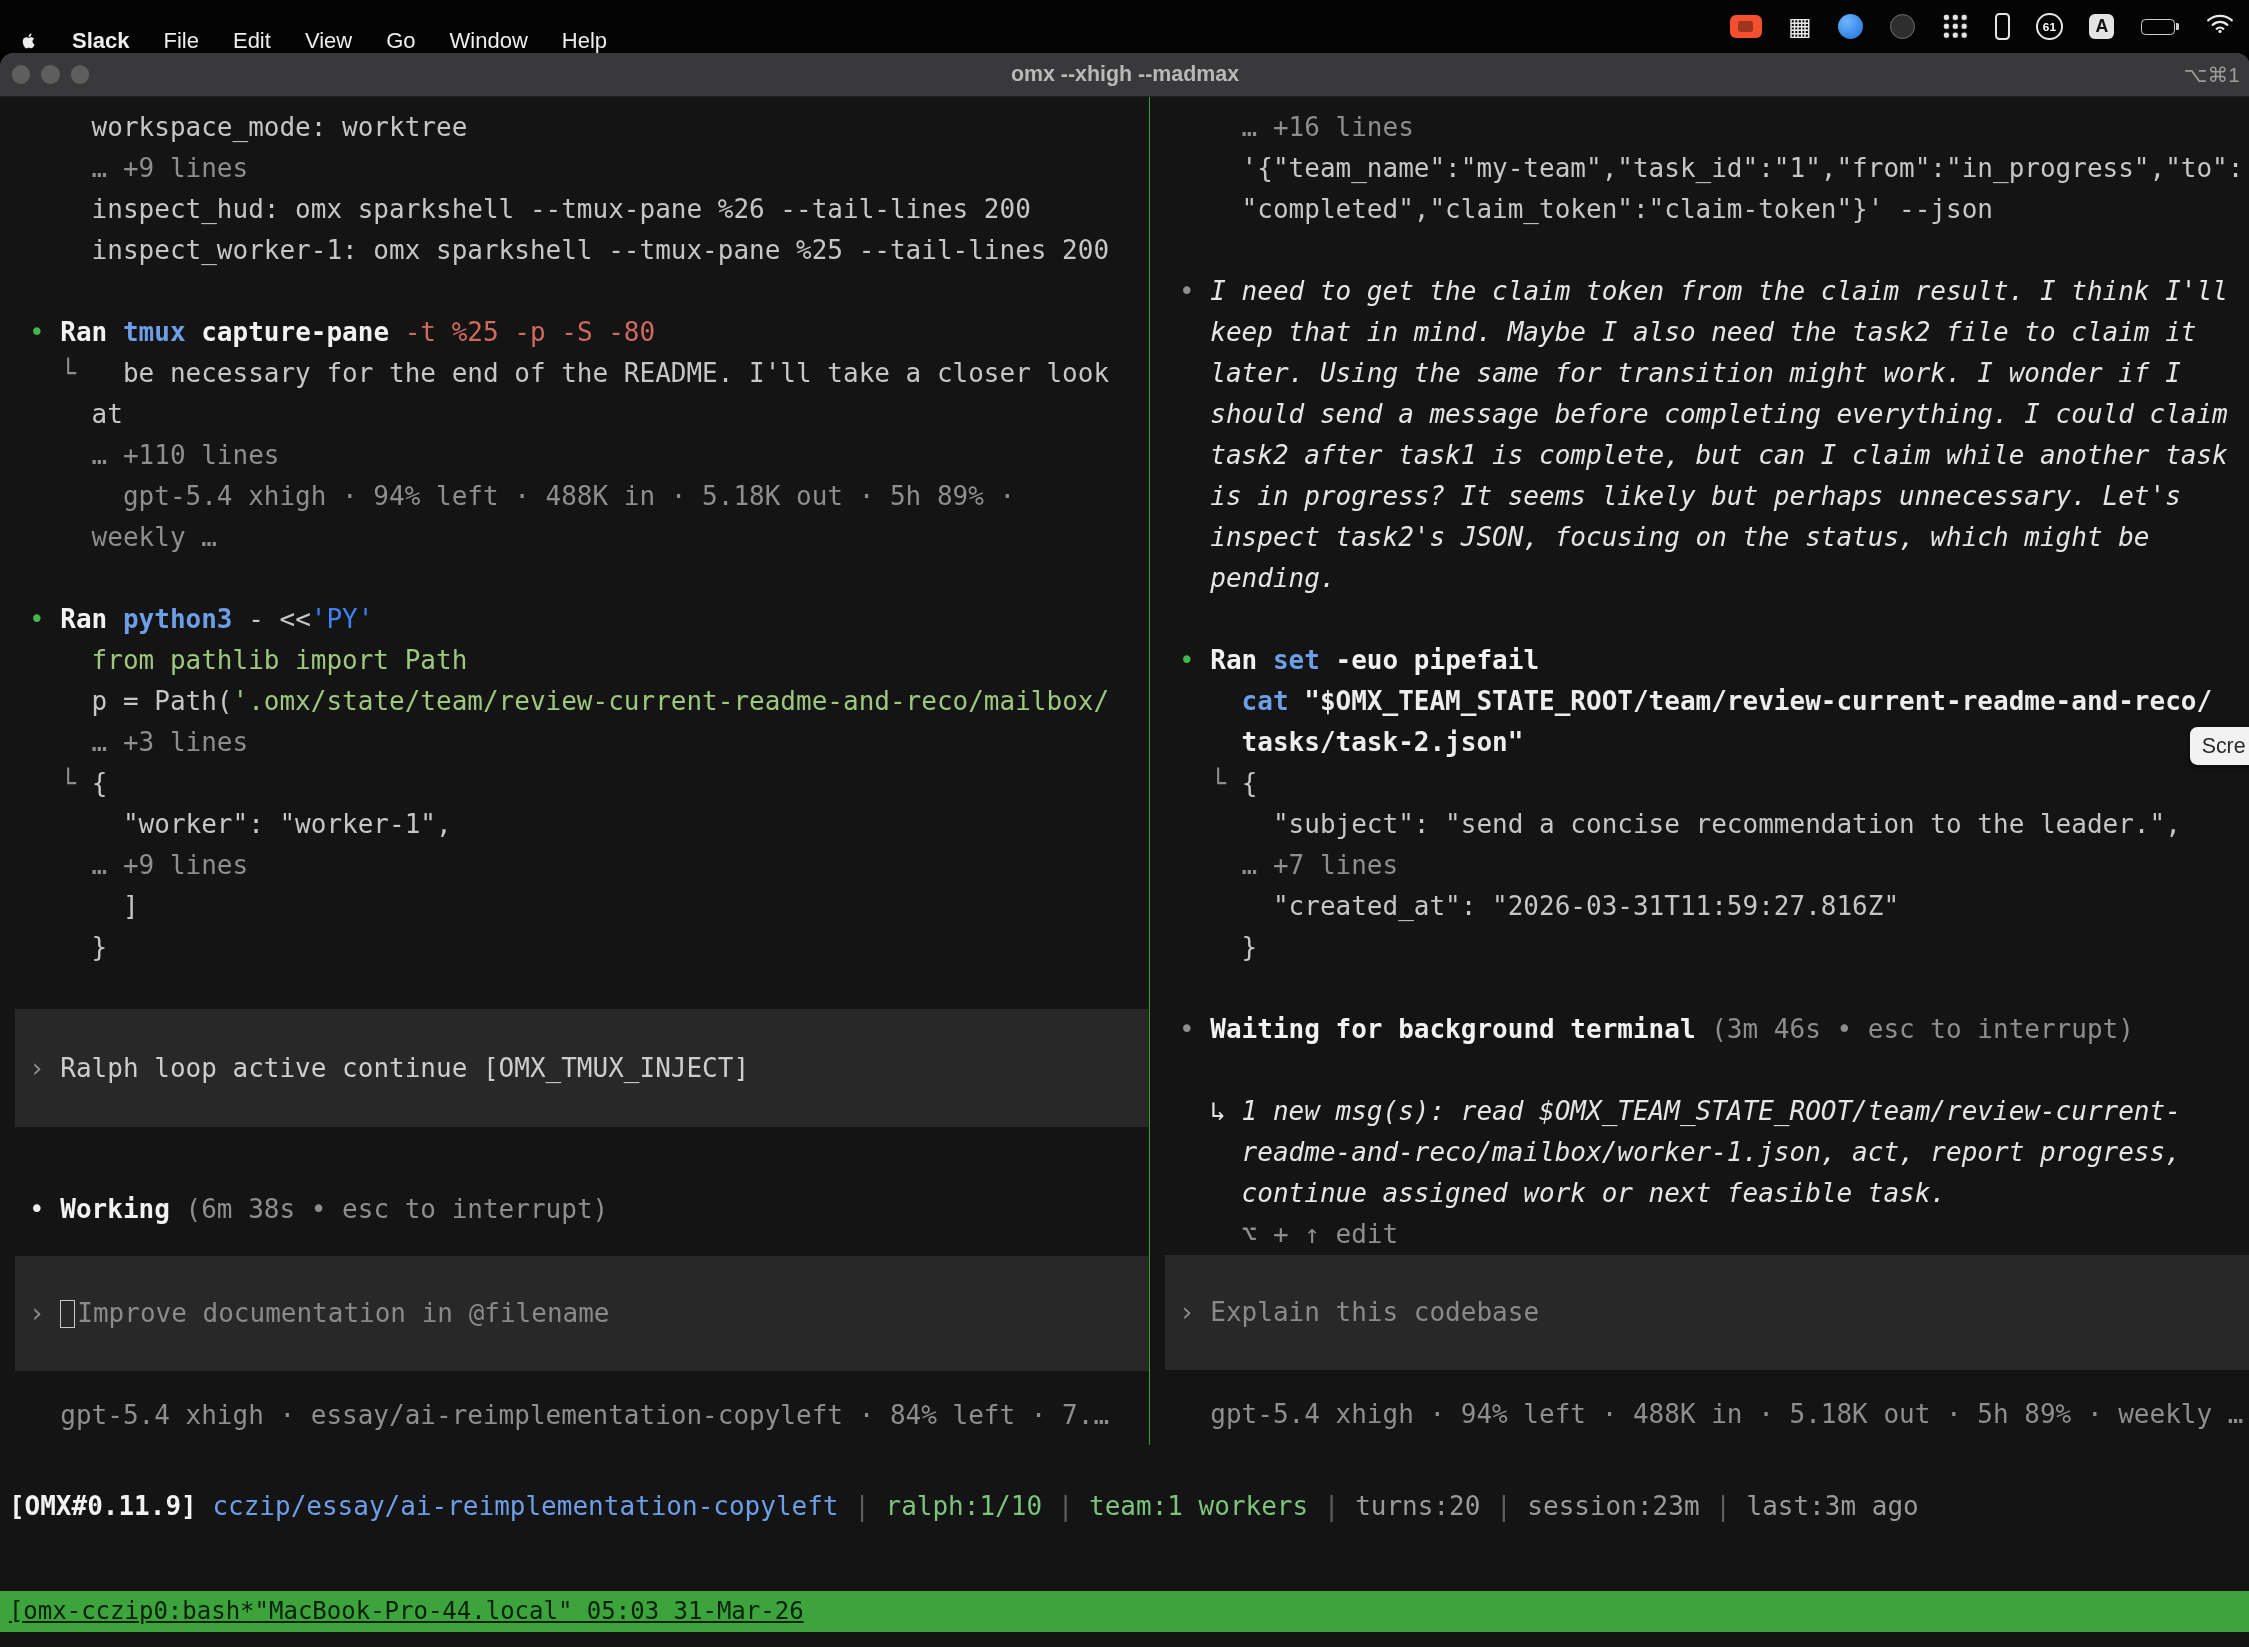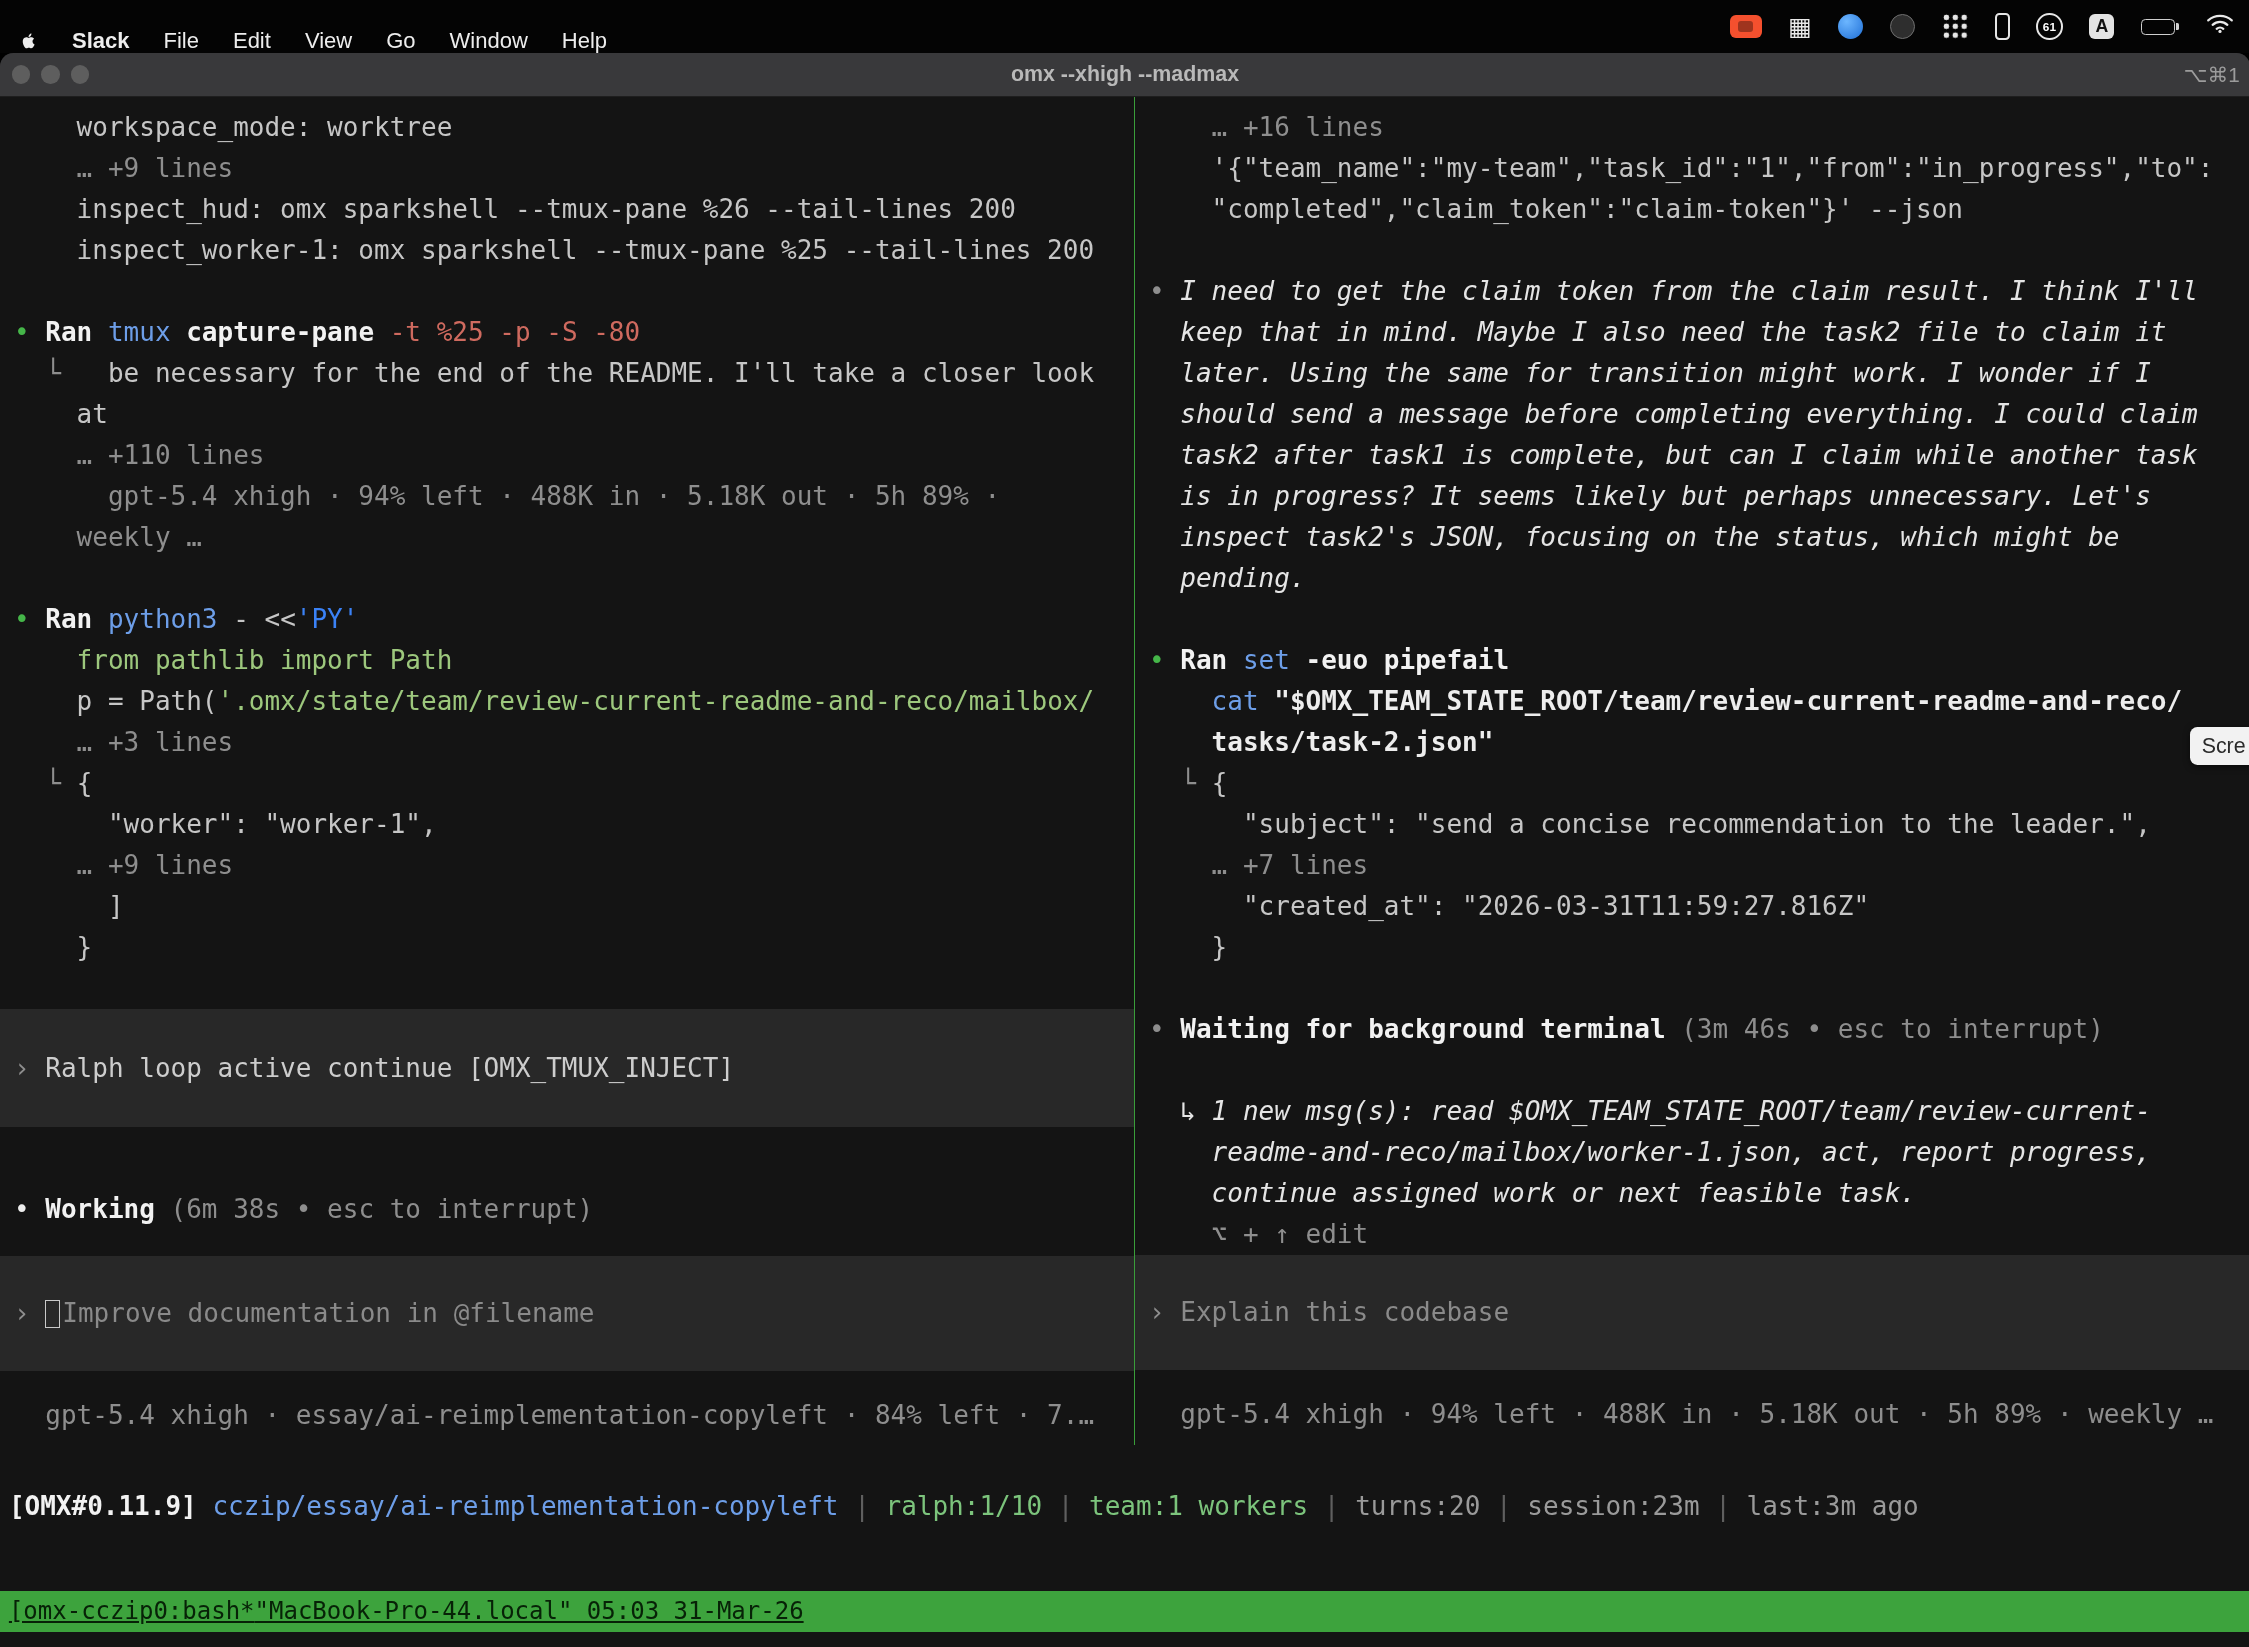--- a/index.html
+++ b/index.html
@@ -45,31 +45,31 @@
   .lights { display:flex; gap:11px; padding-left:11.8px; z-index:2; }
   .light { width:18.5px; height:18.5px; border-radius:50%; background:#5e5e5e; }
   .wtitle { position:absolute; left:0; right:0; text-align:center;
             font:600 21.4px "Liberation Sans",sans-serif; color:#b9b9b9; }
   .shortcut { position:absolute; right:10.3px;
               font:20.7px "Liberation Sans","DejaVu Sans",sans-serif; color:#9c9c9c; }
 
   
   .panes { display:flex; height:1348px; overflow:hidden; }
   .pane { padding-top:10.3px; font:26px/41px "DejaVu Sans Mono","DejaVu Sans",monospace;
-          color:#c6c6c6; overflow:hidden; }
+          color:#c6c6c6; overflow:hidden;margin-left:15px; }
   .pane-left { width:1135px; border-right:1.5px solid #3a9e3a; }
   .pane-right { flex:1; }
   .tline { height:41px; white-space:pre; overflow:hidden; padding-left:14px; }
   .band { background:#282828; display:flex; align-items:center; white-space:pre;
           padding-left:14px; overflow:hidden; }
 
   .seg-out { color:#c6c6c6; }
   .seg-dim { color:#8e8e8e; }
   .seg-bold { color:#f2f2f2; font-weight:700; }
-  .seg-cmd { color:#6d9ee8; font-weight:400; }
+  .seg-cmd { color:#6d9ee8; font-weight:700; }
   .seg-red { color:#cf6a5f; }
   .seg-green { color:#9dc87d; }
   .seg-str { color:#3b82f6; }
   .seg-think { color:#e5e5e5; font-style:italic; }
   .seg-bright { color:#ededed; font-weight:700; }
   .seg-bullet-green { color:#45b649; }
   .seg-bullet-dim { color:#8e8e8e; }
   .seg-bullet-white { color:#ededed; }
   .seg-banner { color:#cdcdcd; }
   .seg-placeholder { color:#8a8a8a; }

